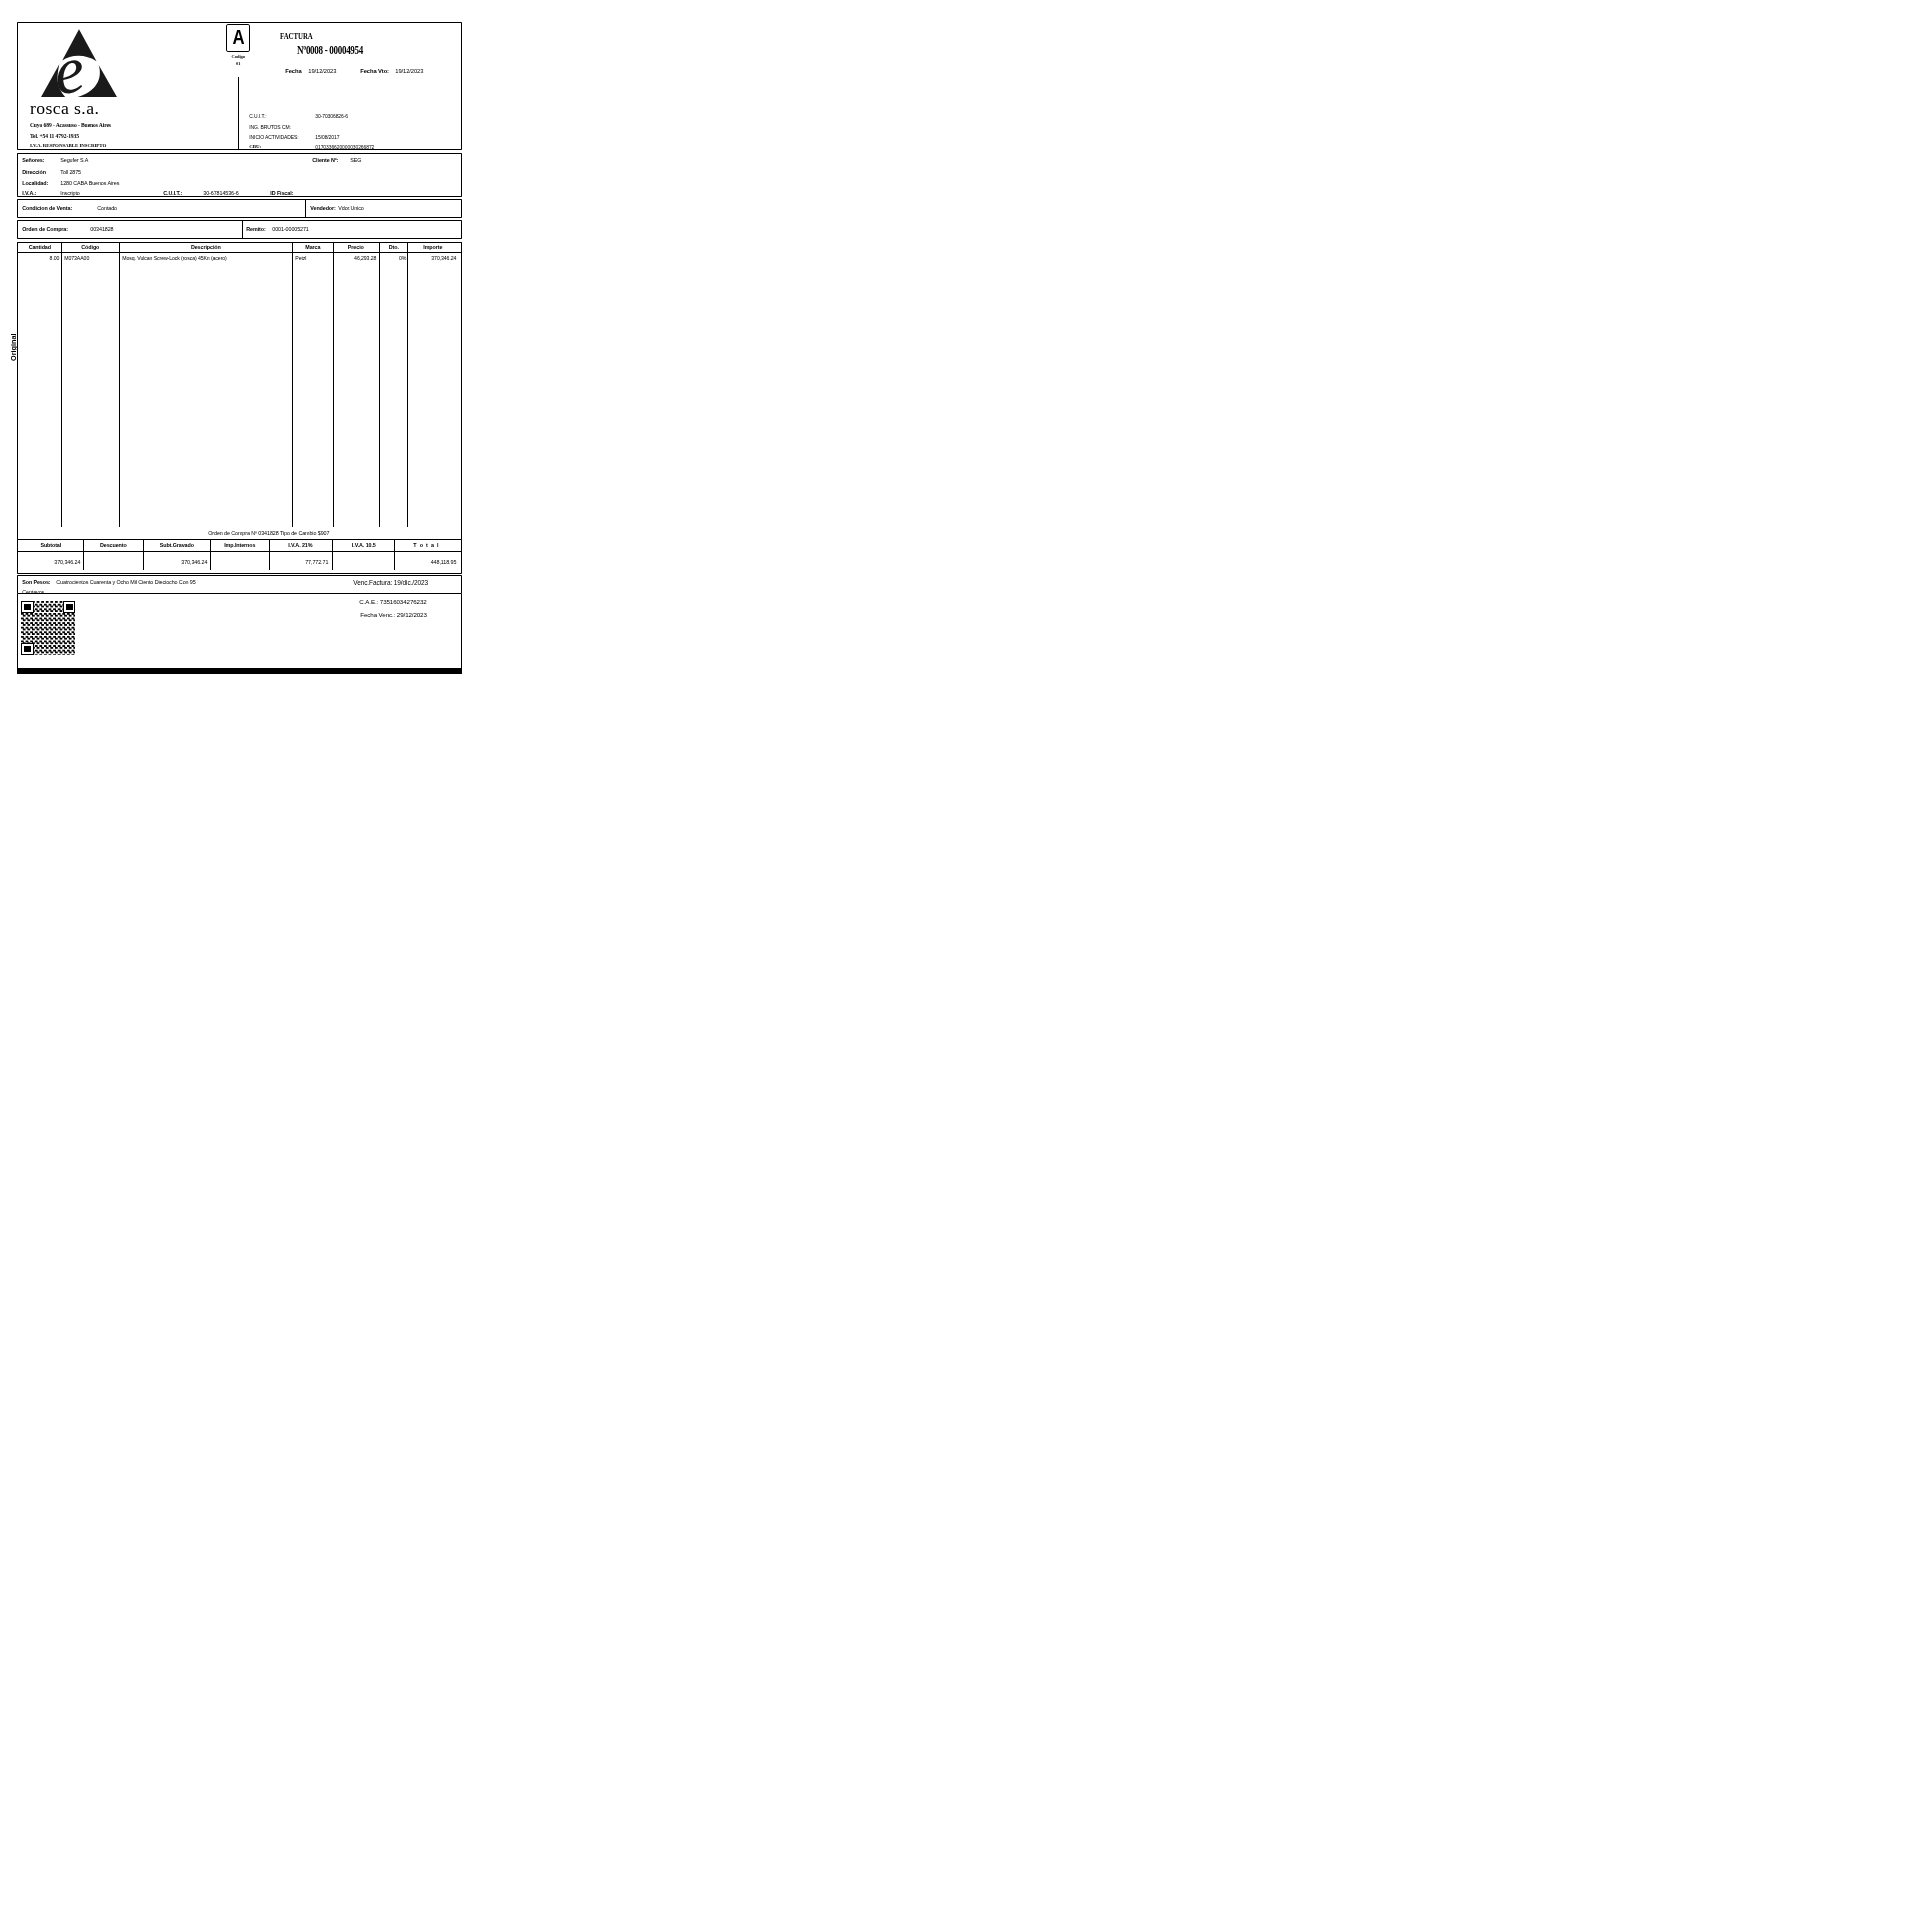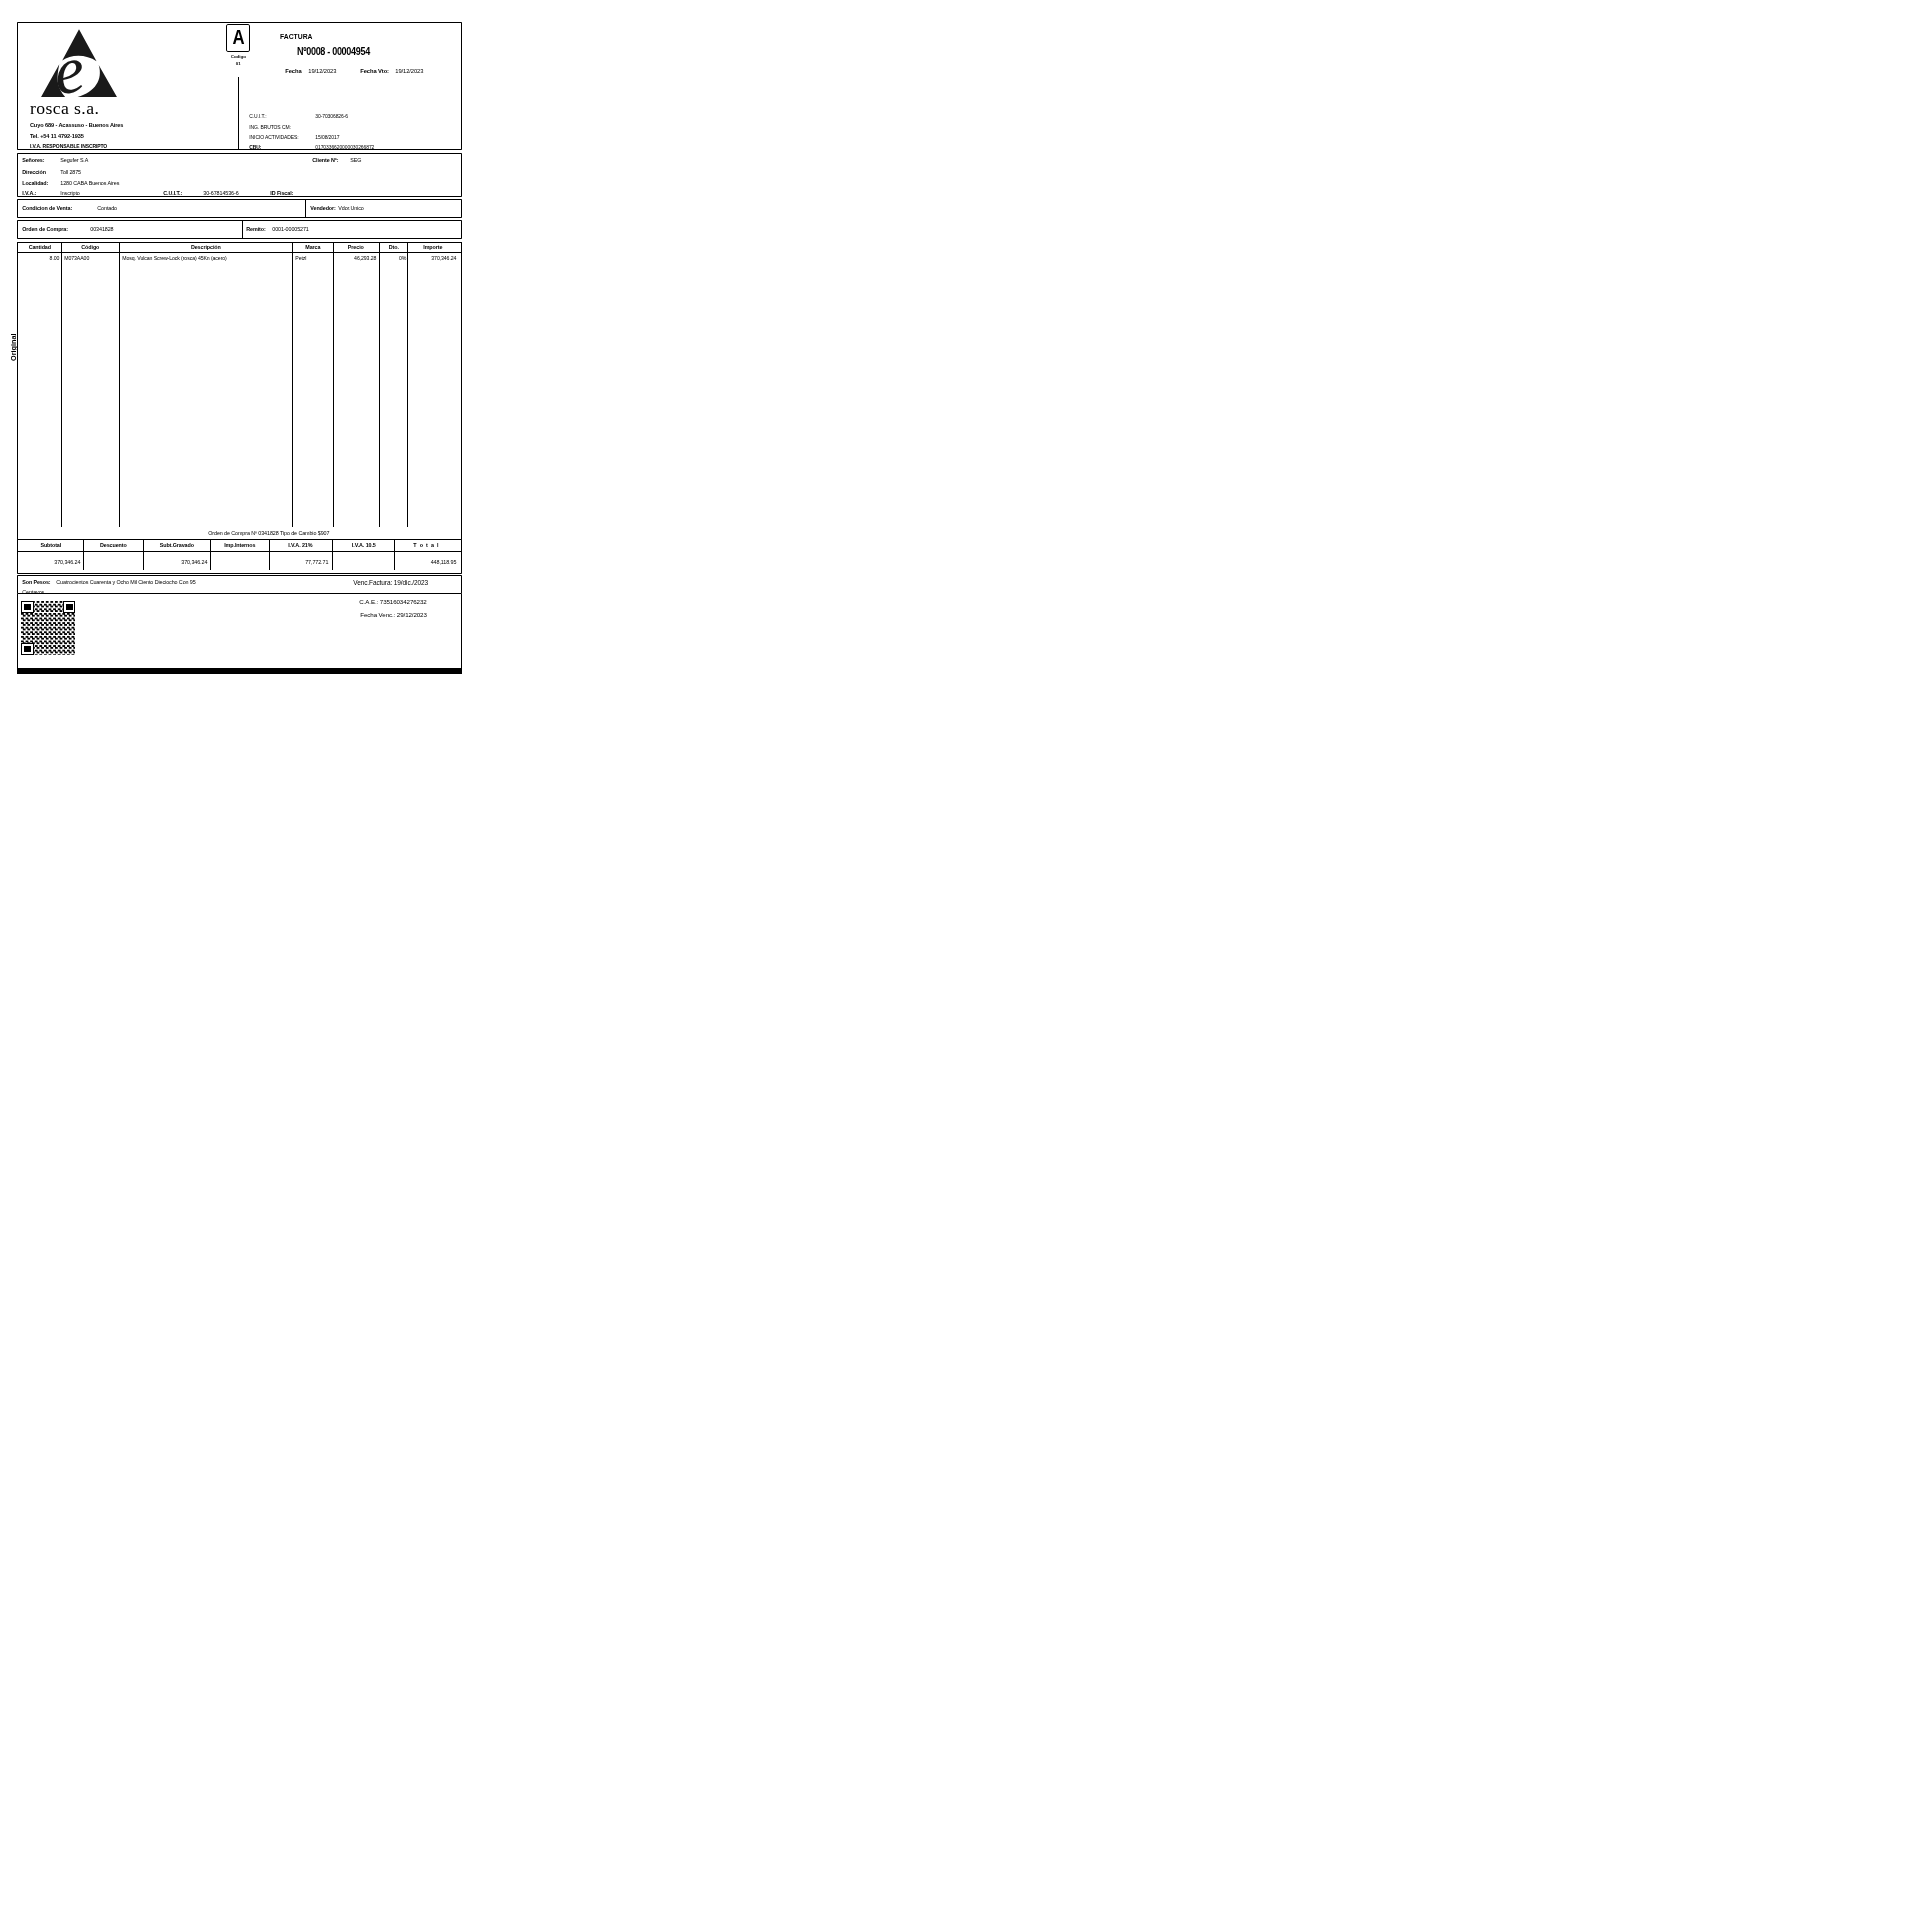--- a/index.html
+++ b/index.html
@@ -1,21 +1,21 @@
 <!DOCTYPE html>
 <html style="font-size:6.2px"><head>
 <meta charset="utf-8">
 <style>
   html,body{margin:0;padding:0;background:#fff;}
   .page{position:relative;width:478px;height:675px;background:#fff;
         font-family:"Liberation Sans",sans-serif;color:#000;overflow:hidden;}
   .abs{position:absolute;}
   .box{position:absolute;border:1.2px solid #000;border-radius:0.8px;background:#fff;}
   .vline{position:absolute;width:0.8px;background:#000;}
-  .bold{font-weight:bold;}
+  .bold{font-weight:bold;font-family:Liberation Serif, serif;}
   .cond{letter-spacing:-0.1px;}
   .sx{display:inline-block;transform-origin:left center;}
   .lbl{font-weight:bold;font-size:5.4px;letter-spacing:-0.1px;}
   .val{font-size:5.4px;letter-spacing:-0.1px;}
   .small{font-size:5px;letter-spacing:-0.1px;}
   .hcell{position:absolute;top:1.2px;text-align:center;font-weight:bold;font-size:5.4px;letter-spacing:-0.1px;}
   .thcell{position:absolute;top:1.9px;text-align:center;font-weight:bold;font-size:5.4px;letter-spacing:-0.1px;}
   .rowcell{position:absolute;top:12px;font-size:5.2px;letter-spacing:-0.1px;}
   .totval{position:absolute;top:18.5px;font-size:5.4px;letter-spacing:-0.1px;text-align:right;}
   .logo-name{font-family:"Liberation Serif",serif;font-size:17.7px;letter-spacing:0.4px;}

